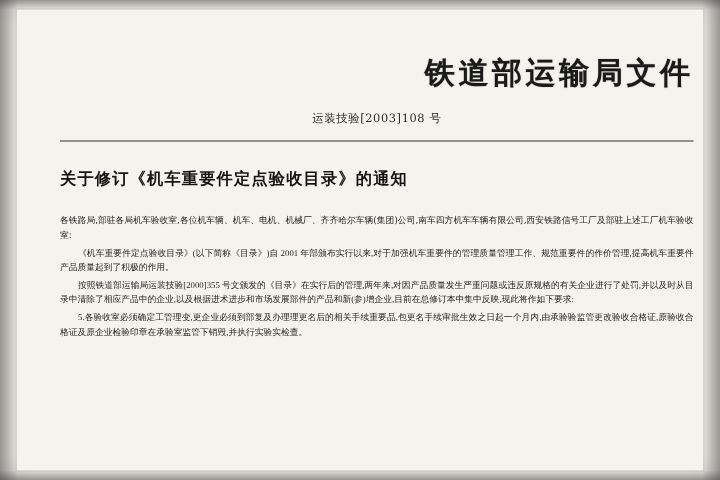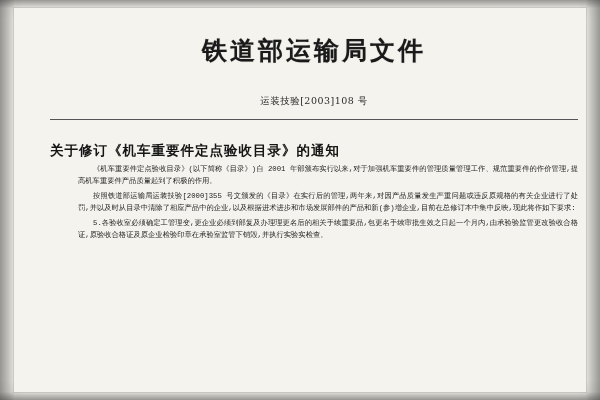--- a/index.html
+++ b/index.html
@@ -38,35 +38,35 @@
     box-shadow: 0 0 0 1px rgba(0,0,0,0.10);
   }
   .content {
     position: absolute;
     left: 36px;
     top: 18px;
     width: 528px;
     height: 360px;
   }
   .doc-title {
-    text-align: center;
+    text-align: right;
     font-family: "DejaVu Serif", serif;
     font-weight: bold;
     font-size: 25px;
     letter-spacing: 3px;
     color: #1a1a1a;
-    margin-top: 8px;
+    margin-top: 18px;
     text-shadow: 0 0 1px rgba(0,0,0,0.35);
   }
   .doc-number {
     text-align: center;
     font-family: "DejaVu Serif", serif;
     font-size: 9.5px;
     color: #2a2a2a;
-    margin-top: 28px;
+    margin-top: 16px;
     letter-spacing: 0.5px;
   }
   .rule {
     width: 100%;
     height: 0;
     border-top: 1px solid #555;
     margin-top: 11px;
   }
   .subject {
     text-align: left;
@@ -79,28 +79,27 @@
   }
   .recipients {
     font-family: "DejaVu Sans", sans-serif;
     font-size: 7.3px;
     line-height: 11.5px;
     color: #1d1d1d;
     margin-top: 20px;
     text-align: justify;
   }
   .para {
-    font-family: Liberation Mono, monospace;
+    font-family: Liberation Serif, serif;
     font-size: 7.3px;
     line-height: 11.6px;
     color: #1d1d1d;
     text-align: justify;
     text-indent: 15px;
     margin-top: 4px;
-    margin-left: 28px;
   }
   .edge-shade-left {
     position: absolute;
     left: 0; top: 0; bottom: 0; width: 14px;
     background: linear-gradient(90deg, rgba(60,60,60,0.45), rgba(120,120,120,0.05));
   }
   .edge-shade-right {
     position: absolute;
     right: 0; top: 0; bottom: 0; width: 14px;
     background: linear-gradient(270deg, rgba(60,60,60,0.45), rgba(120,120,120,0.05));
@@ -125,20 +124,21 @@
     <div class="content">
 
       <div class="doc-title">铁道部运输局文件</div>
 
       <div class="doc-number">运装技验[2003]108 号</div>
 
       <div class="rule"></div>
 
       <div class="subject">关于修订《机车重要件定点验收目录》的通知</div>
 
+      <div class="recipients">各铁路局,部驻各局机车验收室,各位机车辆、机车、电机、机械厂、齐齐哈尔车辆(集团)公司,南车四方机车车辆有限公司,西安铁路信号工厂及部驻上述工厂机车验收室:</div>
 
       <div class="para">《机车重要件定点验收目录》(以下简称《目录》)自 2001 年部颁布实行以来,对于加强机车重要件的管理质量管理工作、规范重要件的作价管理,提高机车重要件产品质量起到了积极的作用。</div>
       <div class="para">按照铁道部运输局运装技验[2000]355 号文颁发的《目录》在实行后的管理,两年来,对因产品质量发生严重问题或违反原规格的有关企业进行了处罚,并以及时从目录中清除了相应产品中的企业,以及根据进术进步和市场发展部件的产品和新(参)增企业,目前在总修订本中集中反映,现此将作如下要求:</div>
       <div class="para">5.各验收室必须确定工管理变,更企业必须到部复及办理理更名后的相关手续重要品,包更名手续审批生效之日起一个月内,由承验验监管更改验收合格证,原验收合格证及原企业检验印章在承验室监管下销毁,并执行实验实检查。</div>
 
     </div>
   </div>
   <div class="edge-shade-left"></div>
   <div class="edge-shade-right"></div>
   <div class="edge-shade-top"></div>

